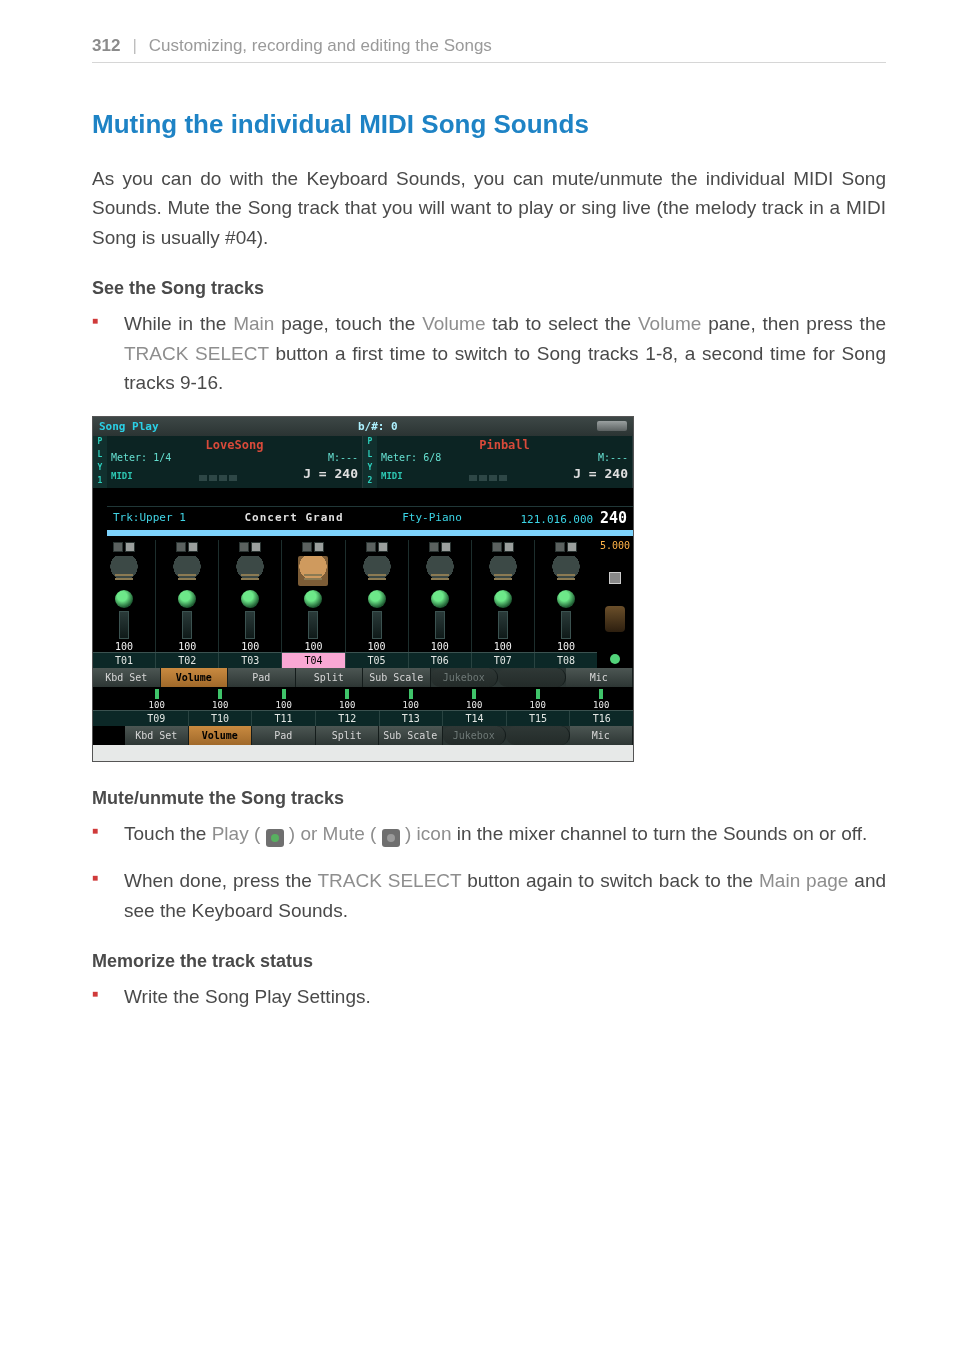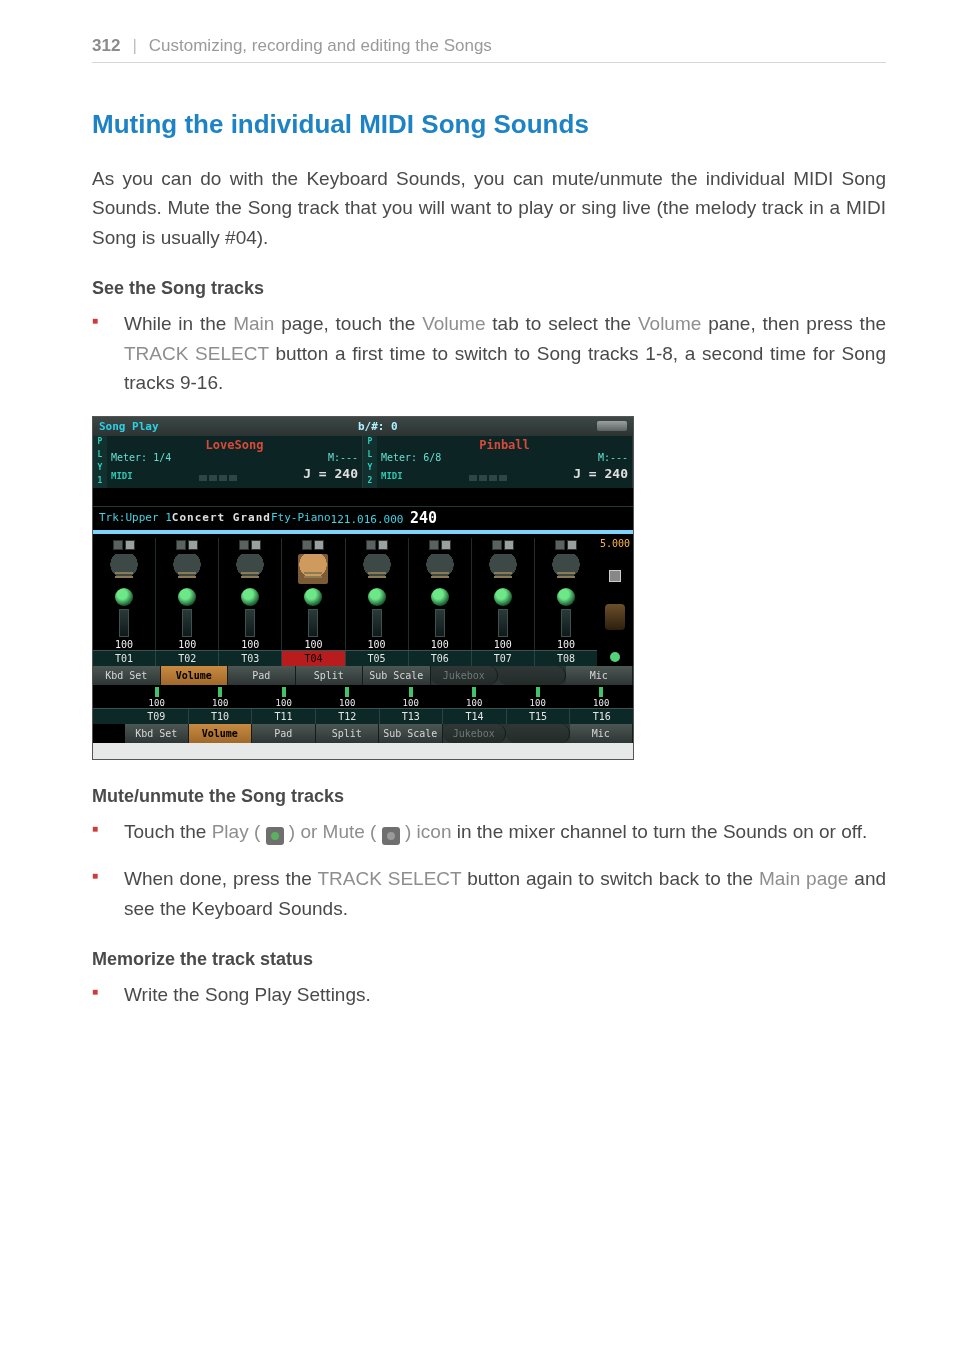--- a/index.html
+++ b/index.html
@@ -186,23 +186,25 @@
     height: 6px;
     background: #2e4746;
     display: inline-block;
   }
   .black-gap { height: 18px; background: #000; }
   .trk-info {
     background: #000;
     padding: 4px 6px;
     color: #41d3e4;
     display: flex;
+    justify-content: space-between;
     font-size: 11px;
     border-top: 1px solid #203737;
-    border-bottom: 4px solid #7dd3fc;
+    border-bottom: 6px solid #7dd3fc;
+    margin-left: 14px;
   }
   .trk-info .ins { color: #dfdfdf; font-weight: bold; letter-spacing: 1px; }
   .trk-info .cat { color: #3bd5e6; }
   .trk-info .num { color: #3bd5e6; }
   .trk-info .bpm { color: #fff; font-weight: bold; font-size: 15px; line-height: 1; }
 
   .mixer {
     display: flex;
     background: #000;
     padding-top: 4px;
@@ -289,21 +291,21 @@
   }
   .track-labels .tl {
     flex: 1;
     text-align: center;
     color: #e3e7e4;
     font-size: 10px;
     padding: 2px 0;
     border-right: 1px solid #284341;
   }
   .track-labels .tl:last-child { border-right: none; }
-  .track-labels .tl.sel { background: #b91c1c; color: #000; }
+  .track-labels .tl.sel { background: #f9a8d4; color: #000; }
 
   .tabs {
     display: flex;
     background: #2b3533;
   }
   .tabs .tab {
     flex: 1;
     text-align: center;
     font-size: 10px;
     color: #d6d6d6;

